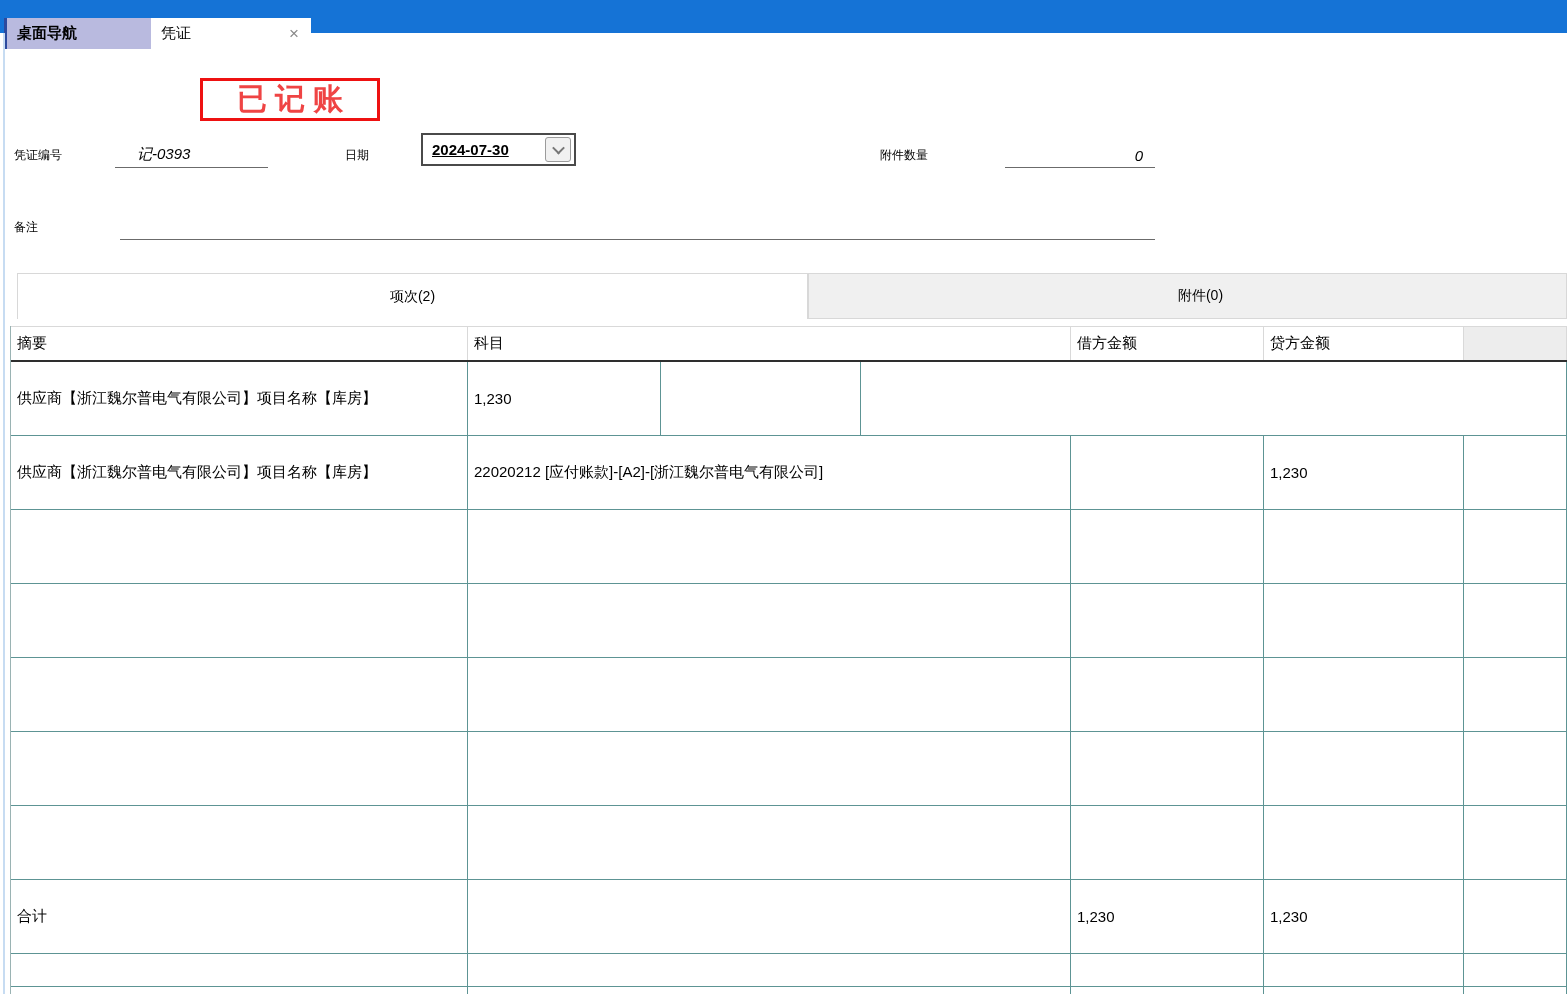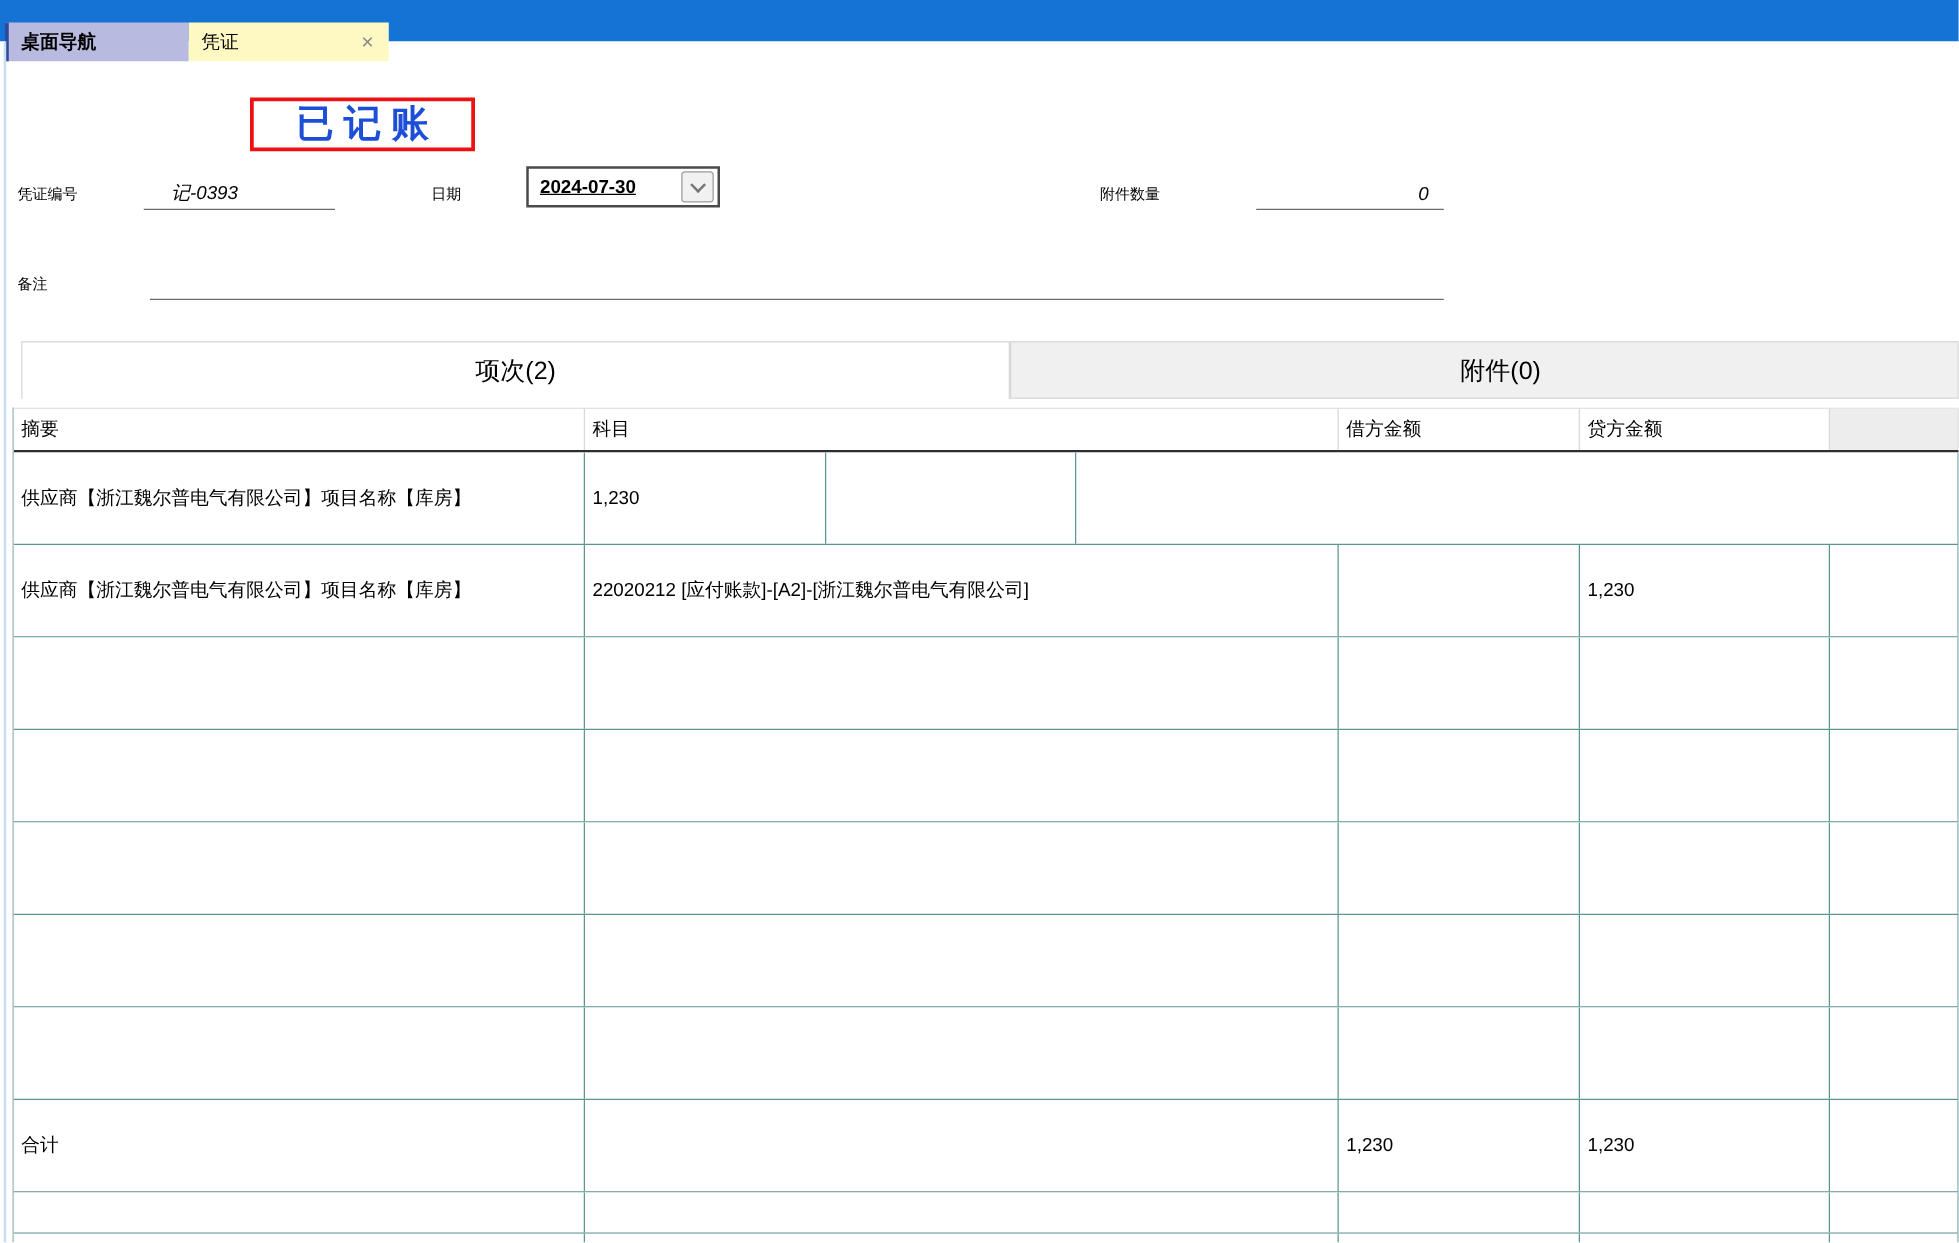--- a/index.html
+++ b/index.html
@@ -4,29 +4,29 @@
 <style>
   * { margin:0; padding:0; box-sizing:border-box; }
   html,body { width:1567px; height:994px; background:#ffffff; overflow:hidden;
               font-family:"Liberation Sans","DejaVu Sans",sans-serif; color:#000; }
   .stage { position:relative; width:1567px; height:994px; background:#fff; }
 
   
   .tabbar { position:absolute; left:0; top:0; width:1567px; height:33px; background:#1573d6; }
   .wtab { position:absolute; top:18px; height:31px; display:flex; align-items:center; padding:0 10px; font-size:15px; cursor:default; }
   .wtab.nav { left:4px; width:147px; background:#b9badf; font-weight:bold; border-left:3px solid #2c4a9e; }
-  .wtab.voucher { left:151px; width:160px; background:#fef9c3; justify-content:space-between; }
+  .wtab.voucher { left:151px; width:160px; background:#ffffff; justify-content:space-between; }
   .wtab .x { color:#8a8a8a; font-size:17px; line-height:1; padding:0 2px; }
 
   .left-edge { position:absolute; left:3px; top:33px; width:2px; height:961px; background:#c7dcf2; }
 
   
   .stamp { position:absolute; left:200px; top:78px; width:180px; height:43px;
            border:3px solid #ee1111; display:flex; align-items:center; justify-content:center; }
-  .stamp span { color:#1d4ed8; font-size:30px; font-weight:bold; letter-spacing:8px; padding-left:8px; }
+  .stamp span { color:#ef4444; font-size:30px; font-weight:bold; letter-spacing:8px; padding-left:8px; }
 
   
   .flabel { position:absolute; font-size:12px; }
   .ufield { position:absolute; border-bottom:1px solid #6b6b6b; height:28px; font-size:15px; display:flex; align-items:flex-end; padding-bottom:3px;font-style:italic; }
   .lbl-vno { left:14px; top:147px; }
   .f-vno   { left:115px; top:140px; width:153px; padding-left:22px; }
   .lbl-date{ left:345px; top:147px; }
   .combo { position:absolute; left:421px; top:133px; width:155px; height:33px; background:#fff;
            border:2px solid #4a4a4a; display:flex; align-items:center; justify-content:space-between;text-decoration:underline; }
   .combo .val { font-size:15px; font-weight:bold; padding-left:9px; }
@@ -34,21 +34,21 @@
                 border-radius:3px; display:flex; align-items:center; justify-content:center; }
   .chev { width:9px; height:9px; border-left:2px solid #777; border-bottom:2px solid #777;
           transform:rotate(-45deg) translate(1px,-1px); }
   .lbl-att { left:880px; top:147px; }
   .f-att   { left:1005px; top:140px; width:150px; justify-content:flex-end; padding-right:12px; }
   .lbl-rem { left:14px; top:219px; }
   .f-rem   { left:120px; top:212px; width:1035px; }
 
   
   .dtabs { position:absolute; left:17px; top:273px; width:1550px; height:46px; display:flex; }
-  .dtab { display:flex; align-items:center; justify-content:center; font-size:20px; height:46px; }
+  .dtab { display:flex; align-items:center; justify-content:center; font-size:14px; height:46px; }
   .dtab.active { width:791px; background:#ffffff; border:1px solid #d8d8d8; border-bottom:none; }
   .dtab.idle   { flex:1; background:#f0f0f0; border:1px solid #d8d8d8;padding-left:26px; }
 
   
   .grid { position:absolute; left:10px; top:326px; width:1557px; height:668px; overflow:hidden;
           border-left:1px solid #9ab3b3; }
   .grow { display:flex; width:100%; }
   .gcell { flex:none; display:flex; align-items:center; padding-left:6px; font-size:15px; overflow:hidden; white-space:nowrap; }
   .c1 { width:457px; } .c2 { width:603px; } .c3 { width:193px; } .c4 { width:200px; } .c5 { flex:1; }
   .ghead { height:36px; border-top:1px solid #d9d9d9; border-bottom:2px solid #2e2e2e; background:#fff;font-family:Liberation Mono, monospace; }

